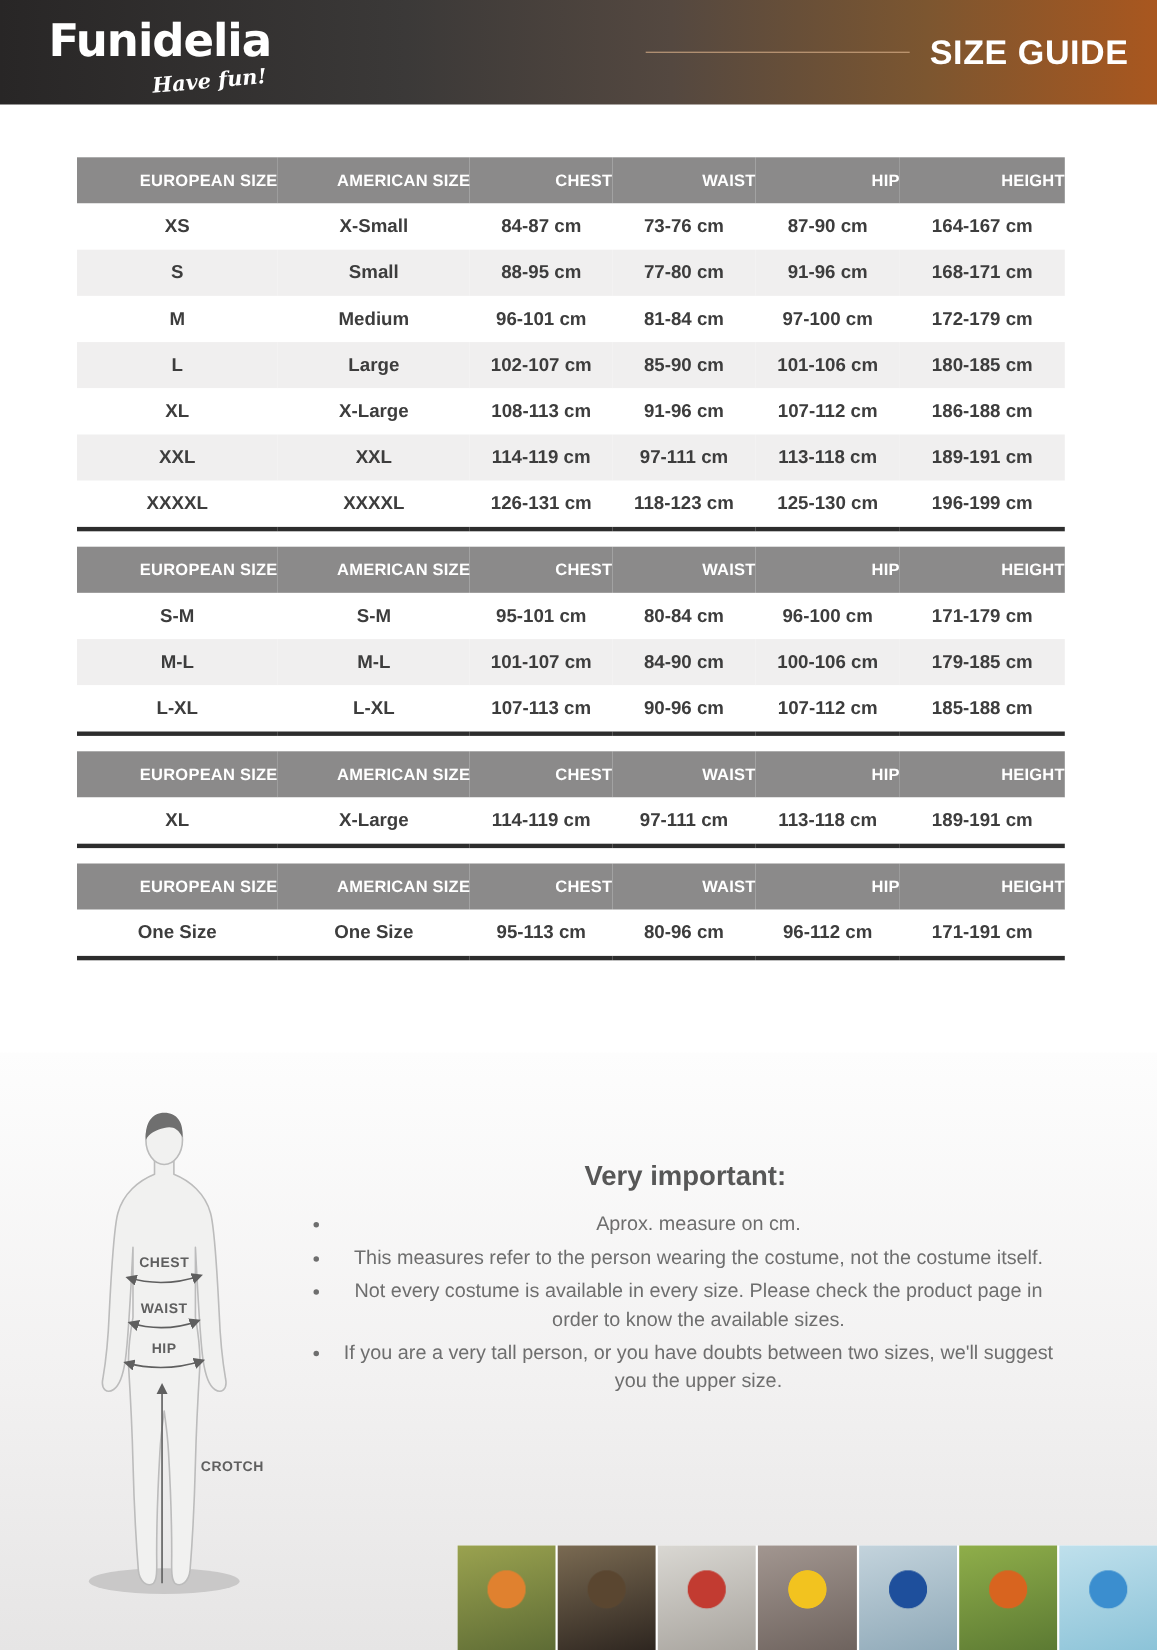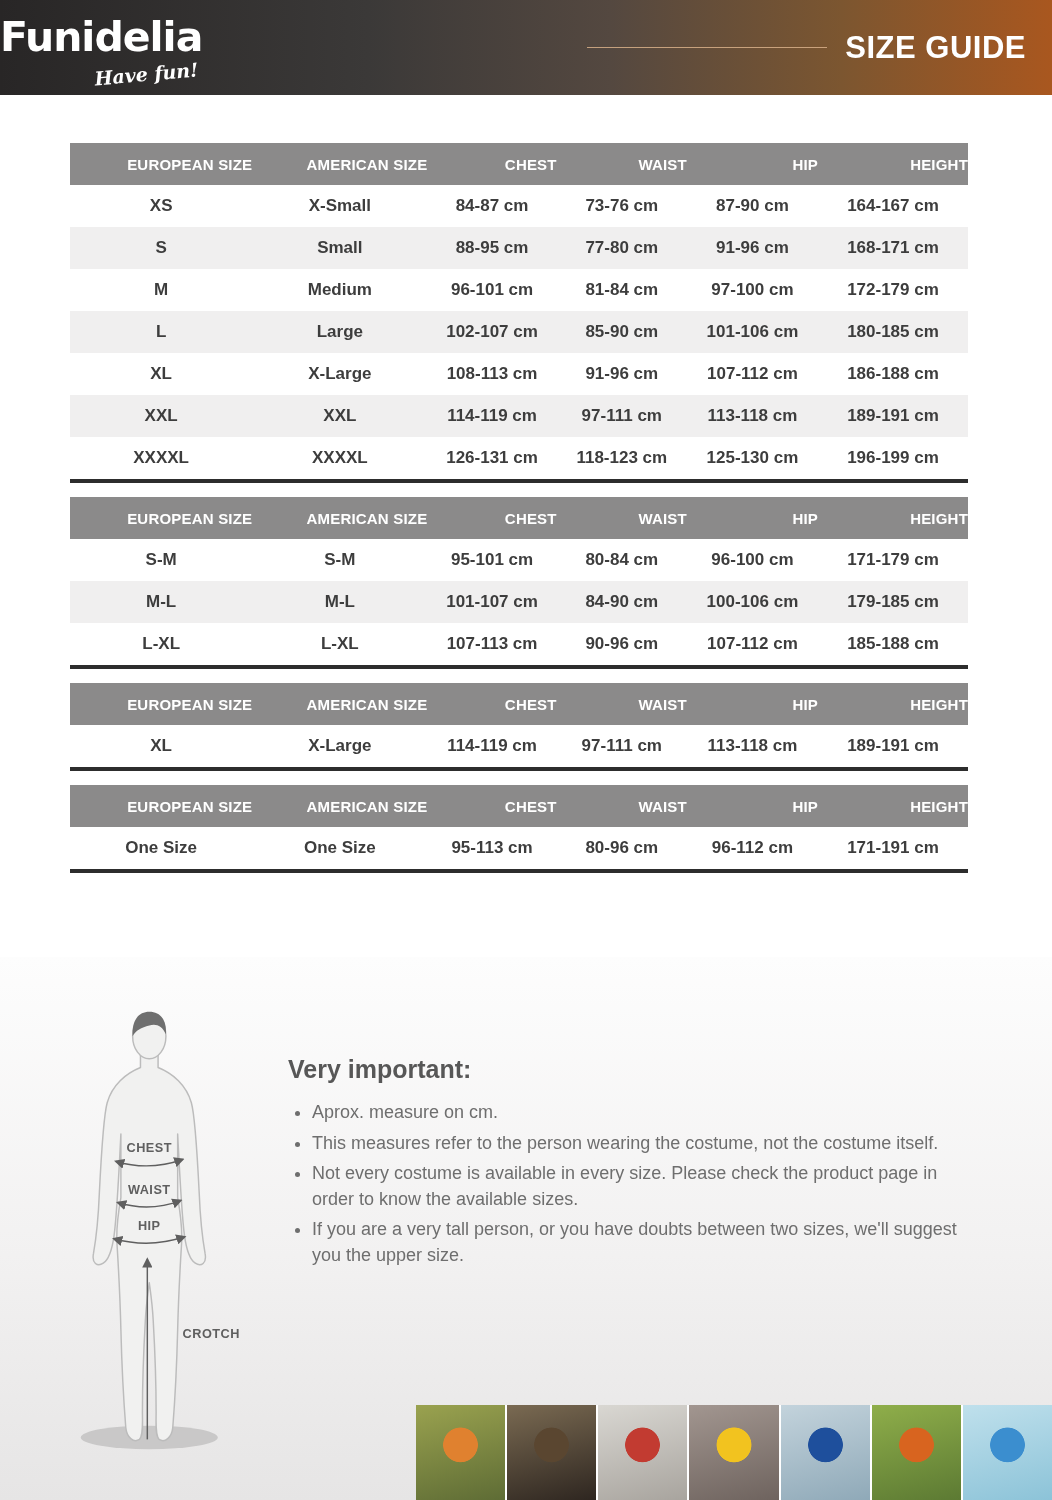--- a/index.html
+++ b/index.html
@@ -5,21 +5,21 @@
   html,body{margin:0;padding:0;}
   body{font-family:"Liberation Sans",sans-serif;background:#ffffff;}
   .page{position:relative;width:1052px;height:1500px;background:#ffffff;overflow:hidden;}
 
   
   .header{
     height:95px;
     background:linear-gradient(90deg,#282626 0%,#3b3938 35%,#544840 58%,#7c5630 80%,#a9571f 100%);
     display:flex;align-items:center;
   }
-  .logo-block{color:#ffffff;line-height:1;}
+  .logo-block{margin-left:44px;color:#ffffff;line-height:1;}
   .logo-text{
     font-family:"DejaVu Sans",sans-serif;font-weight:bold;
     font-size:41px;letter-spacing:-1px;
   }
   .logo-tagline{
     font-family:"DejaVu Serif",serif;font-style:italic;font-weight:bold;
     font-size:19px;text-align:right;margin-top:2px;transform:rotate(-5deg);
     transform-origin:right center;padding-right:4px;
   }
   .header-right{margin-left:auto;display:flex;align-items:center;margin-right:26px;}
@@ -47,21 +47,21 @@
     color:#3d3d3d;font-size:17px;background:#ffffff;
   }
   table.size-table tbody tr:nth-child(even) td{background:#f0efef;}
 
   
   .bottom{
     position:absolute;left:0;right:0;bottom:0;height:543px;
     background:linear-gradient(180deg,#fdfdfd 0%,#f2f1f1 55%,#e6e5e5 100%);
   }
   .figure-svg{position:absolute;left:58px;top:40px;}
-  .notes{position:absolute;left:288px;top:98px;width:690px;}
+  .notes{position:absolute;left:278px;top:98px;width:690px;text-align:center;}
   .notes-heading{font-size:25px;font-weight:bold;color:#575757;margin:0 0 16px 0;}
   .notes-list{margin:0;padding:0 0 0 24px;}
   .notes-list li{
     font-size:18px;color:#6e6e6e;line-height:1.42;margin-bottom:5px;
   }
   .notes-list li::marker{color:#6e6e6e;font-size:18px;}
 
   
   .photo-strip{
     position:absolute;right:0;bottom:0;height:95px;width:636px;

